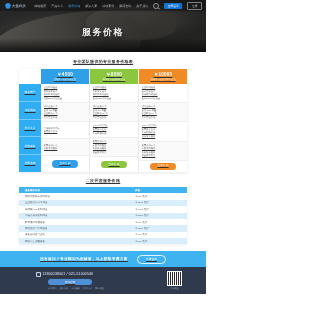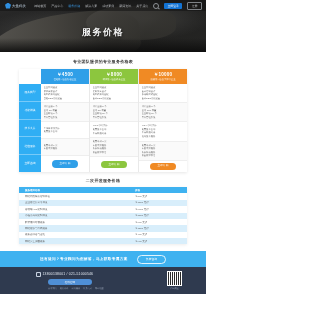--- a/index.html
+++ b/index.html
@@ -1,21 +1,21 @@
 <!DOCTYPE html>
 <html><head>
 <meta charset="utf-8">
 <style>
   html,body{margin:0;padding:0;}
   body{
     width:206px;height:317px;overflow:hidden;
     font-family:"Liberation Sans","DejaVu Sans",sans-serif;
     background:#ffffff;color:#333;
   }
-  .page{width:206px;height:264px;position:relative;}
+  .page{width:206px;height:264px;position:relative;text-decoration:underline;}
 
   
   .hero{
     position:relative;height:52px;width:100%;
     background:
       radial-gradient(ellipse 120px 40px at 30% 70%, #4a4a48 0%, rgba(40,40,40,0) 70%),
       radial-gradient(ellipse 90px 30px at 72% 35%, #3e3e3c 0%, rgba(30,30,30,0) 70%),
       linear-gradient(160deg,#2b2b2b 0%,#1d1d1d 45%,#262624 100%);
     overflow:hidden;
   }

